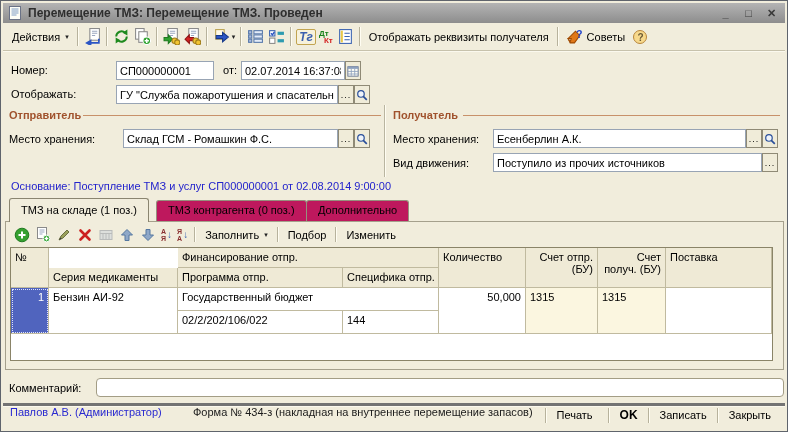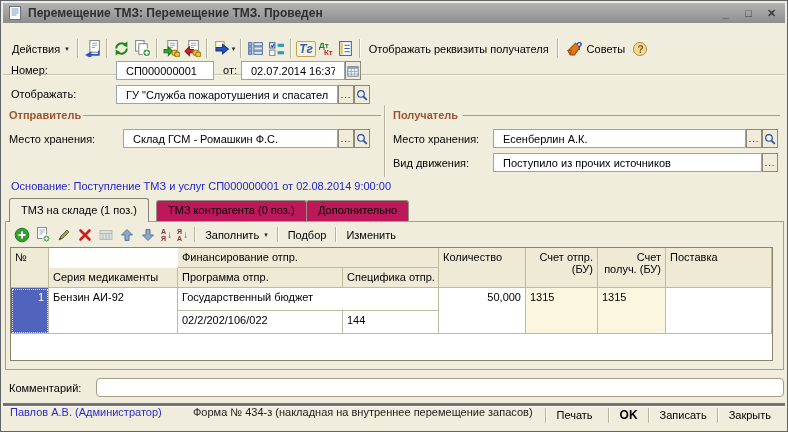--- a/index.html
+++ b/index.html
@@ -5,36 +5,36 @@
   html,body{margin:0;padding:0;background:#d6d2c4;}
   .window{position:relative;width:786px;height:430px;border:1px solid #5f646c;background:#f1eddc;
           font-family:"Liberation Sans",sans-serif;font-size:11px;color:#000;overflow:hidden;}
   
   .titlebar{position:absolute;left:2px;top:2px;right:2px;height:20px;
             background:linear-gradient(#b4b4b4,#8d8d8d);display:flex;align-items:center;padding:0 5px;gap:6px;}
   .titletext{flex:1;font-weight:bold;font-size:12px;color:#2e2e2e;white-space:nowrap;overflow:hidden;}
   .winctl{width:17px;text-align:center;color:#3a3a3a;font-weight:bold;font-size:11px;cursor:pointer;}
   
   .maintb{position:absolute;left:2px;top:22px;right:2px;height:27px;display:flex;align-items:center;
-          padding:12px 4px;border-bottom:1px solid #c7c2ac;box-shadow:0 1px 0 #fbf9ee;}
+          padding:0 4px;border-bottom:1px solid #c7c2ac;box-shadow:0 1px 0 #fbf9ee;}
   .tbtn{display:flex;align-items:center;gap:3px;padding:2px 5px;white-space:nowrap;cursor:pointer;}
   .icbtn{display:flex;align-items:center;padding:1px;margin:0 1px;cursor:pointer;}
   .vsep{height:19px;border-left:1px solid #b7b29c;border-right:1px solid #fffdf2;margin:0 3px;}
   .vsep.s{height:15px;}
   .caret{font-size:7px;color:#222;margin-left:2px;}
   .ic{display:block;}
   .pressed{border:1px solid #c2a450;background:#f7f2dc;border-radius:2px;padding:0 2px;}
   .tg{color:#3a5fae;font-weight:bold;font-size:12px;font-style:italic;}
   .dtkt{font-size:8px;font-weight:bold;line-height:7px;text-align:left;}
   .dt{color:#17821b;display:block;}
   .kt{color:#d42222;display:block;margin-left:5px;}
   
   .lbl{position:absolute;white-space:nowrap;}
   .inp{position:absolute;box-sizing:border-box;height:19px;background:#fff;border:1px solid #98a4b4;
-       font-family:inherit;font-size:11px;padding:1px 9px;color:#000;}
+       font-family:inherit;font-size:11px;padding:1px 3px;color:#000;}
   .sqbtn{position:absolute;box-sizing:border-box;width:16px;height:19px;background:#f0ecd9;border:1px solid #8f8a76;
          display:flex;align-items:center;justify-content:center;font-size:9px;cursor:pointer;letter-spacing:1px;}
   .grp{position:absolute;font-weight:bold;color:#a0522d;white-space:nowrap;}
   .rule{position:absolute;height:0;border-top:1px solid #c8916a;}
   .vdiv{position:absolute;border-left:1px solid #b9b5a0;border-right:1px solid #fffdf2;}
   .basis{position:absolute;color:#2323cc;white-space:nowrap;}
   
   .tab{position:absolute;top:199px;height:21px;box-sizing:border-box;border:1px solid #96917d;border-bottom:none;
        border-radius:3px 3px 0 0;background:#be185d;padding:3px 11px 0;cursor:pointer;z-index:1;white-space:nowrap;}
   .tab.active{top:197px;height:24px;background:#f1eddc;z-index:3;padding-top:5px;border-color:#8a8570;}

